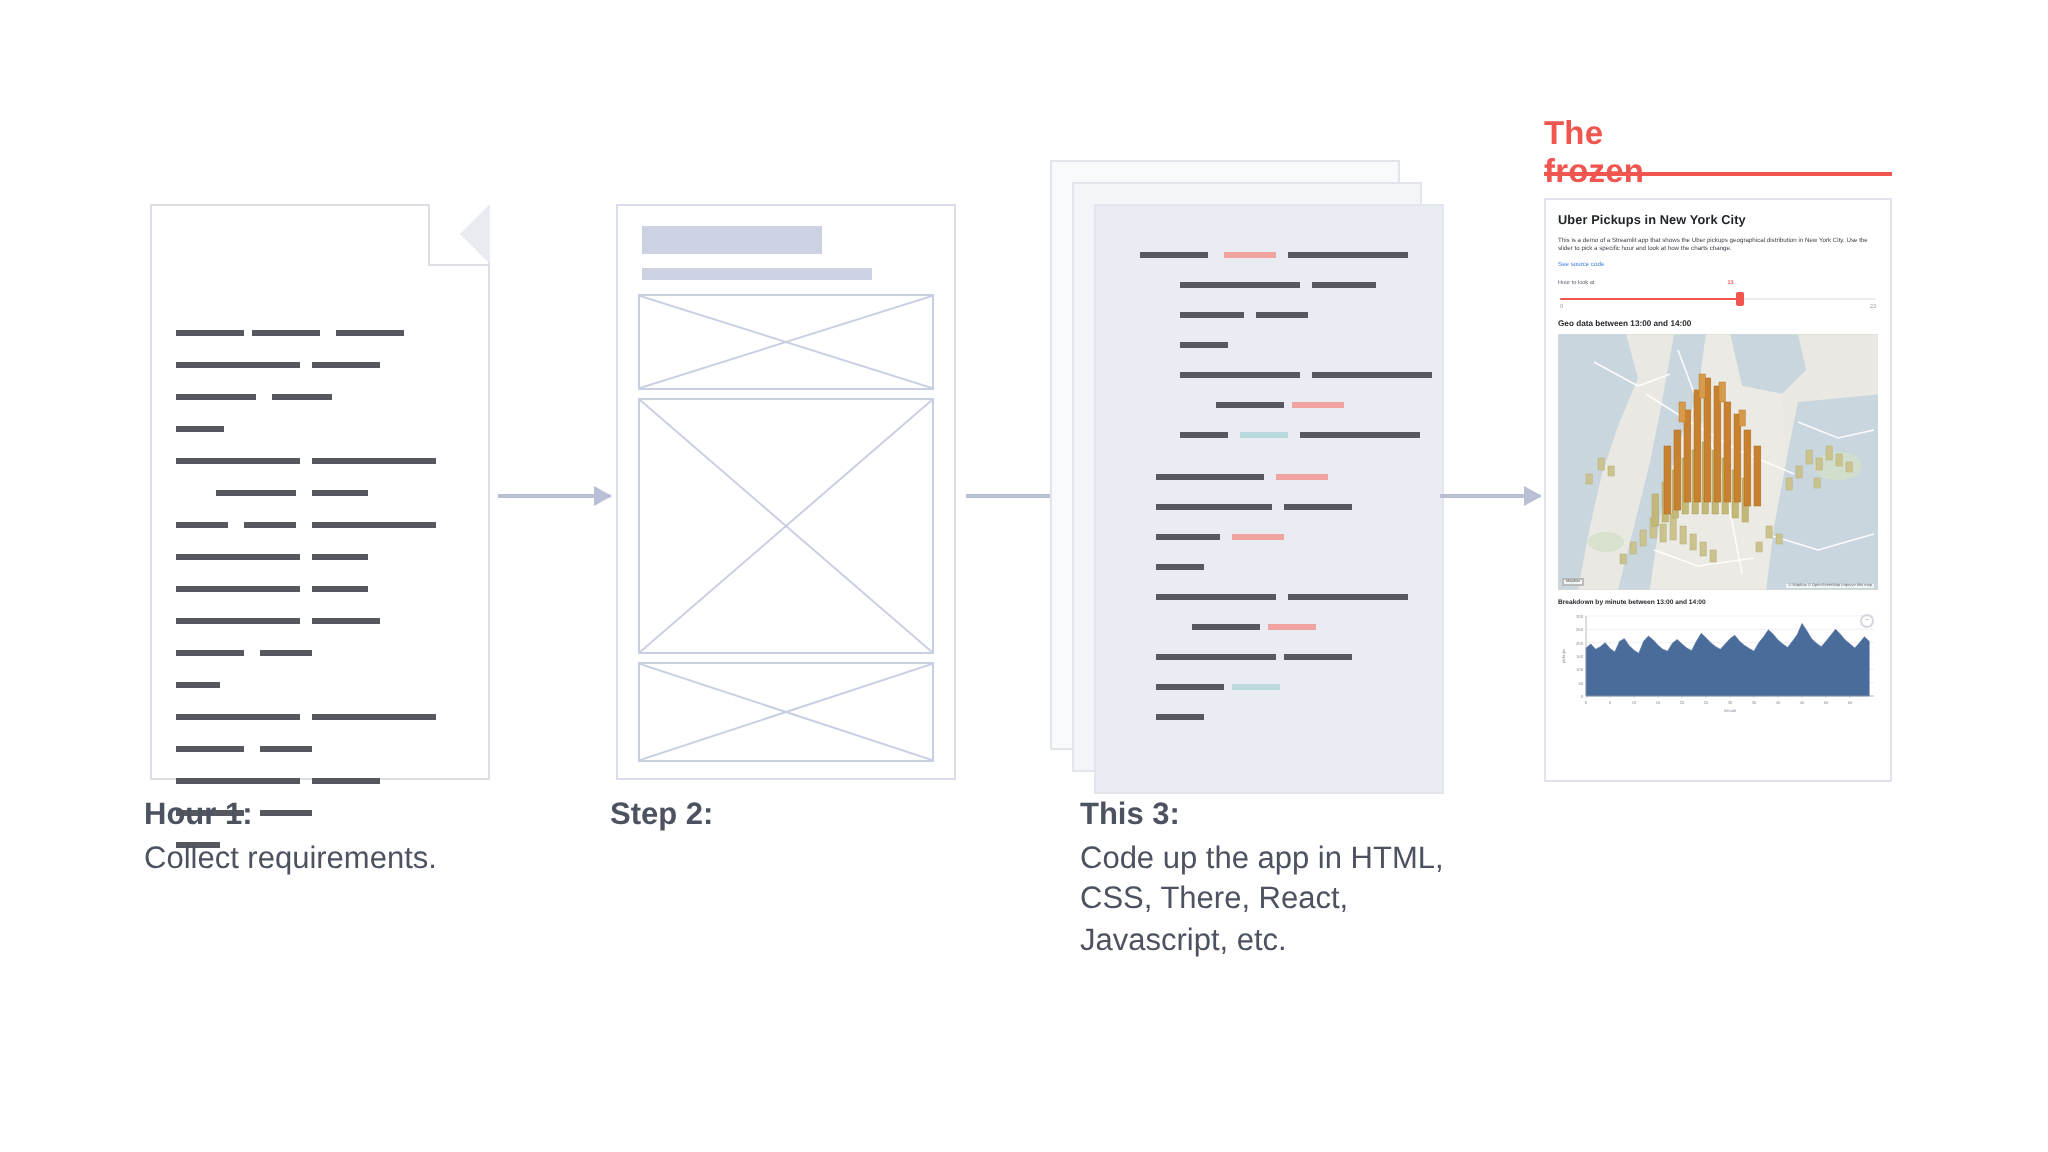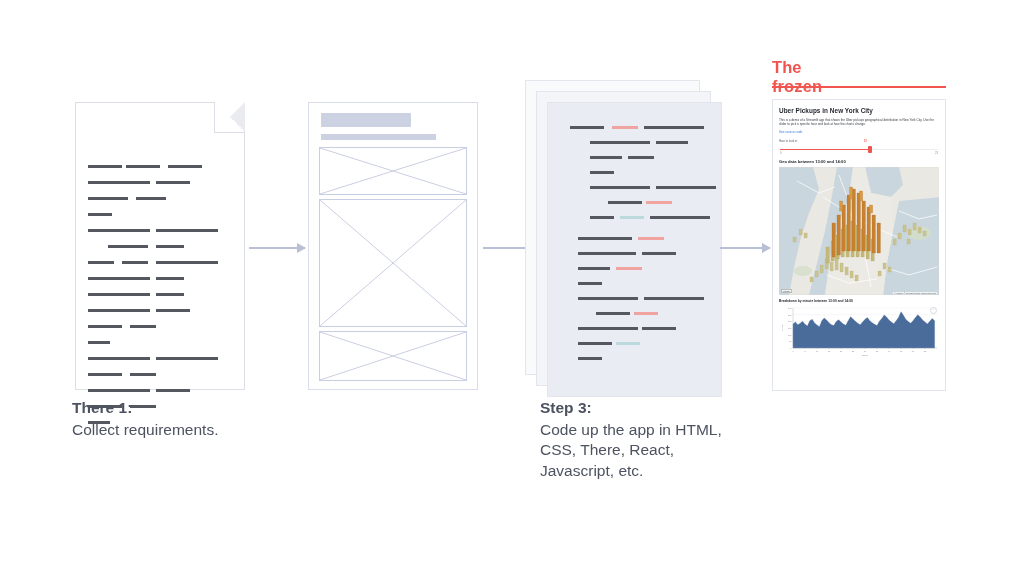--- a/index.html
+++ b/index.html
@@ -115,21 +115,21 @@
           <div class="dline" style="left: 12px; top: 270px; width: 34px;"></div>
           <div class="dline" style="left: 54px; top: 270px; width: 26px;"></div>
           <div class="dline" style="left: 12px; top: 286px; width: 62px;"></div>
           <div class="dline" style="left: 80px; top: 286px; width: 34px;"></div>
           <div class="dline" style="left: 12px; top: 302px; width: 34px;"></div>
           <div class="dline" style="left: 54px; top: 302px; width: 26px;"></div>
           <div class="dline" style="left: 12px; top: 318px; width: 22px;"></div>
         </div>
     </div>
     <div class="caption" style="left:72px;top:398px;">
-      <span class="ttl">There 1:</span>
+      <span class="ttl">Hour 1:</span>
       <span class="body">Collect requirements.</span>
     </div>
   </div>
 
   <div class="arrow" style="left:249px;top:243px;width:56px;">
     <div class="shaft"></div>
     <div class="head"></div>
   </div>
 
   <div class="step">
@@ -150,20 +150,21 @@
           </svg>
       </div>
       <div class="wf-box" style="left:10px;top:228px;width:148px;height:50px;">
         <svg width="146" height="48" viewBox="0 0 146 48">
             <line x1="0" y1="0" x2="146" y2="48" stroke="#c9cfe2" stroke-width="1"></line>
             <line x1="146" y1="0" x2="0" y2="48" stroke="#c9cfe2" stroke-width="1"></line>
           </svg>
       </div>
     </div>
     <div class="caption" style="left:305px;top:398px;">
+      <span class="ttl">Step 2:</span>
     </div>
   </div>
 
   <div class="arrow" style="left:483px;top:243px;width:56px;">
     <div class="shaft"></div>
     <div class="head"></div>
   </div>
 
   <div class="step">
     <div class="codestack">
@@ -199,21 +200,21 @@
             <div class="cline red" style="left: 86px; top: 209px; width: 24px;"></div>
             <div class="cline" style="left: 30px; top: 224px; width: 60px;"></div>
             <div class="cline" style="left: 94px; top: 224px; width: 34px;"></div>
             <div class="cline" style="left: 30px; top: 239px; width: 34px;"></div>
             <div class="cline cyan" style="left: 68px; top: 239px; width: 24px;"></div>
             <div class="cline" style="left: 30px; top: 254px; width: 24px;"></div>
           </div>
       </div>
     </div>
     <div class="caption" style="left:540px;top:398px;width:200px;">
-      <span class="ttl">Step 3:</span>
+      <span class="ttl">This 3:</span>
       <span class="body">Code up the app in HTML, CSS, There, React, Javascript, etc.</span>
     </div>
   </div>
 
   <div class="arrow" style="left:720px;top:243px;width:50px;">
     <div class="shaft"></div>
     <div class="head"></div>
   </div>
 
   <div class="step">

